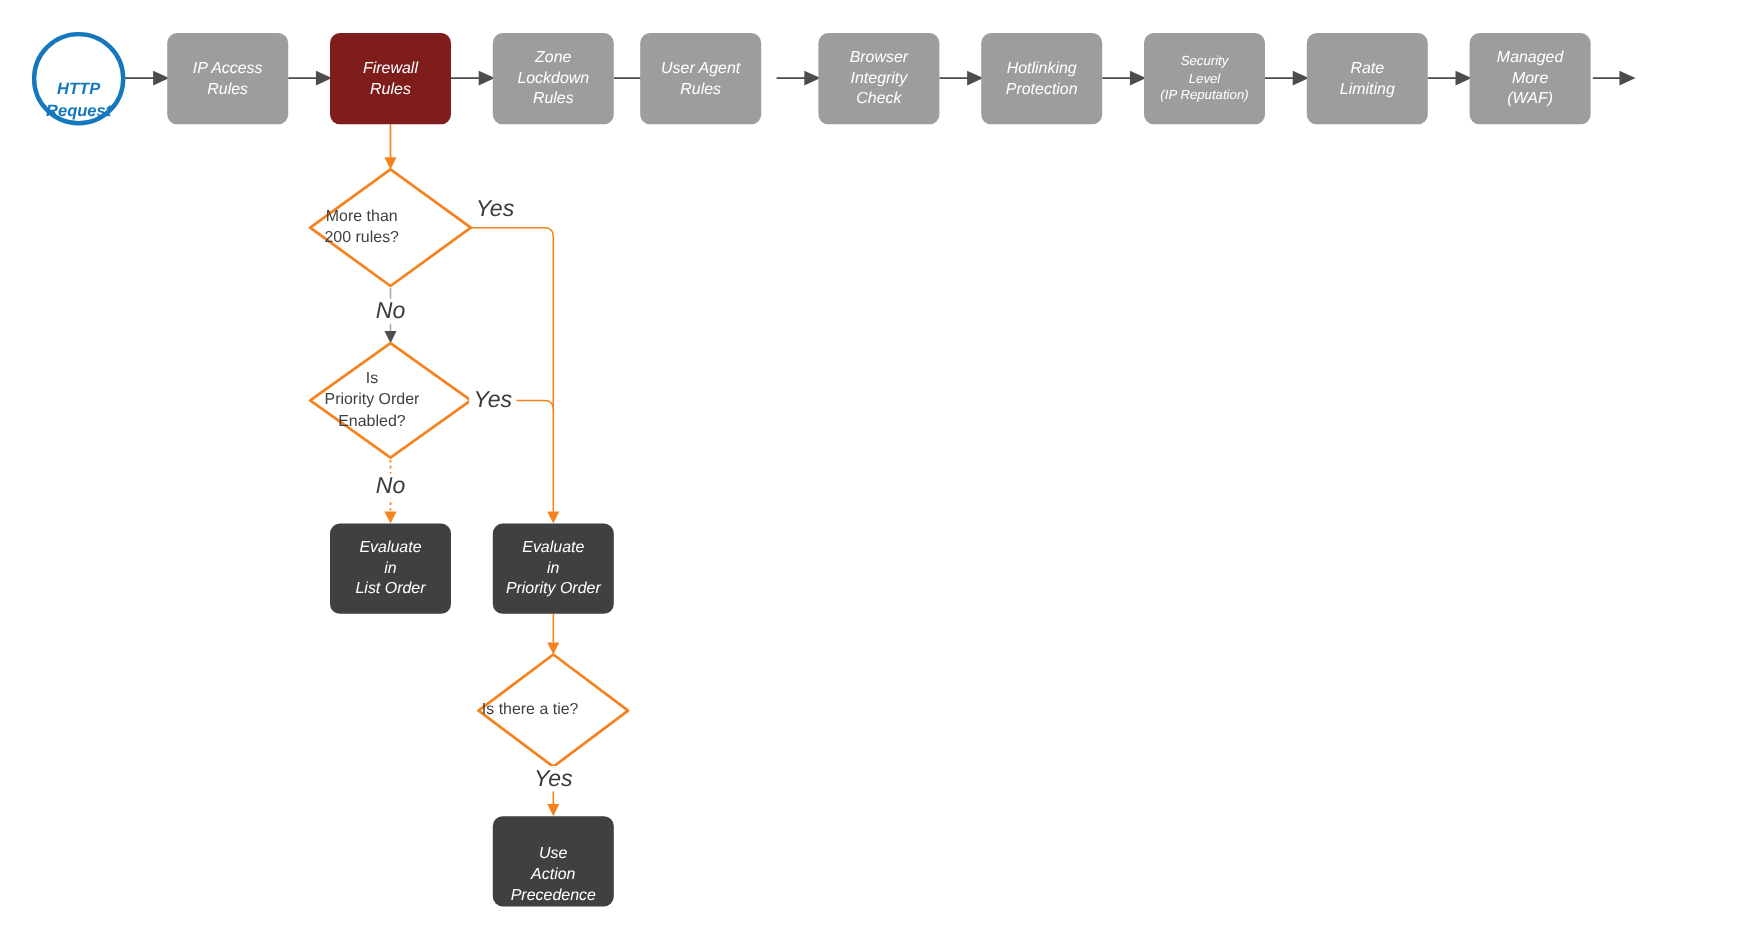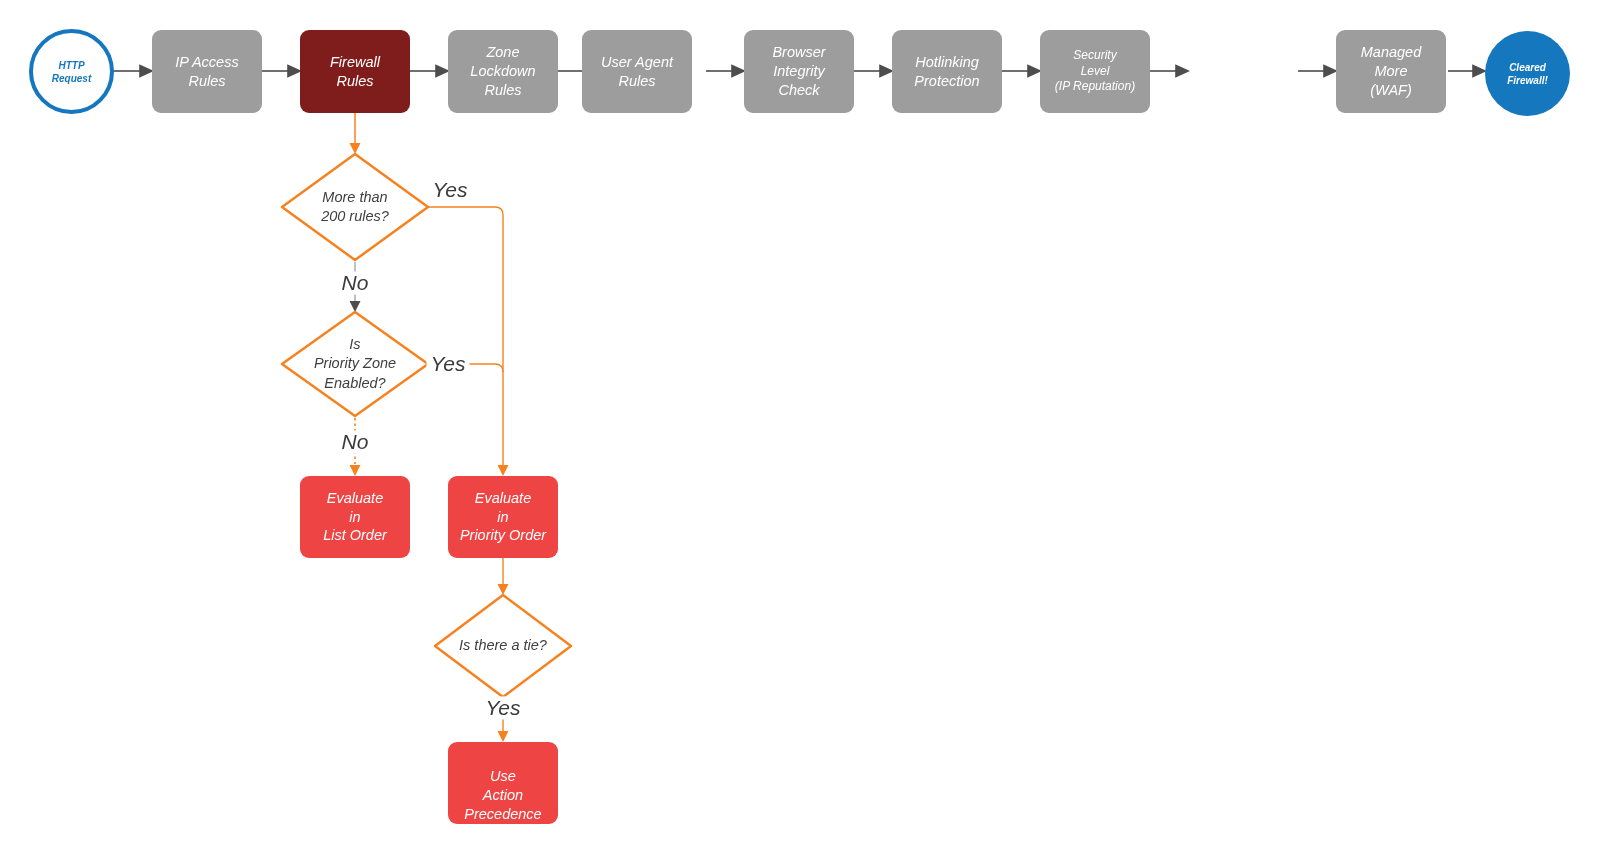--- a/index.html
+++ b/index.html
@@ -14,30 +14,30 @@
   }
   .lbl{white-space:pre-line;}
   .step{
     width:110px;height:83px;border-radius:9px;color:#ffffff;
     font-style:italic;font-size:14.5px;line-height:1.3;top:30px;
   }
   .step.gray{background:#9D9D9D;}
   .step.orange{background:#7f1d1d;}
   .circle{
     width:85px;height:85px;border-radius:50%;
-    font-style:italic;font-weight:bold;font-size:10px;line-height:1.3;
+    font-style:italic;font-weight:bold;font-size:15px;line-height:1.3;align-items:flex-end;
   }
   .circle.start{background:#ffffff;border:4px solid #1577BE;color:#1577BE;left:29px;top:29px;}
   .circle.end{background:#1577BE;color:#ffffff;left:1485px;top:31px;}
   .diamond-text{
-    position:absolute;display:flex;align-items:center;justify-content:center;
-    text-align:center;color:#3F3F3F;font-size:14.5px;line-height:1.32;font-style:italic;
+    position:absolute;display:flex;align-items:center;justify-content:flex-start;
+    text-align:center;color:#3F3F3F;font-size:14.5px;line-height:1.32;
   }
   .action{
-    width:110px;height:82px;border-radius:9px;background:#ef4444;color:#ffffff;
+    width:110px;height:82px;border-radius:9px;background:#404040;color:#ffffff;
     font-style:italic;font-size:14.5px;line-height:1.3;
   }
   .edge-label{
     position:absolute;transform:translate(-50%,-50%);
     font-style:italic;font-size:21px;color:#3A3A3A;background:#ffffff;
     padding:0 4px;line-height:1.1;
   }
 </style>
 </head>
 <body>
@@ -133,38 +133,38 @@
   </div>
   <div class="node step gray" style="left:892px;">
     <span class="lbl">Hotlinking
 Protection</span>
   </div>
   <div class="node step gray" style="left:1040px;">
     <span class="lbl" style="font-size:12px;">Security
 Level
 (IP Reputation)</span>
   </div>
+  <div class="node step gray" style="left:1188px;">
+    <span class="lbl">Rate
+Limiting</span>
+  </div>
   <div class="node step gray" style="left:1336px;">
     <span class="lbl">Managed
 More
 (WAF)</span>
   </div>
 
-  <div class="node circle end">
-    <span class="lbl">Cleared
-Firewall!</span>
-  </div>
 
   <div class="diamond-text" style="left:295px;top:177px;width:120px;height:60px;">
     <span class="lbl">More than
 200 rules?</span>
   </div>
   <div class="diamond-text" style="left:295px;top:334px;width:120px;height:60px;">
     <span class="lbl">Is
-Priority Zone
+Priority Order
 Enabled?</span>
   </div>
   <div class="diamond-text" style="left:438px;top:626px;width:130px;height:40px;">
     <span class="lbl">Is there a tie?</span>
   </div>
 
   <div class="node action" style="left:300px;top:476px;">
     <span class="lbl">Evaluate
 in
 List Order</span>

